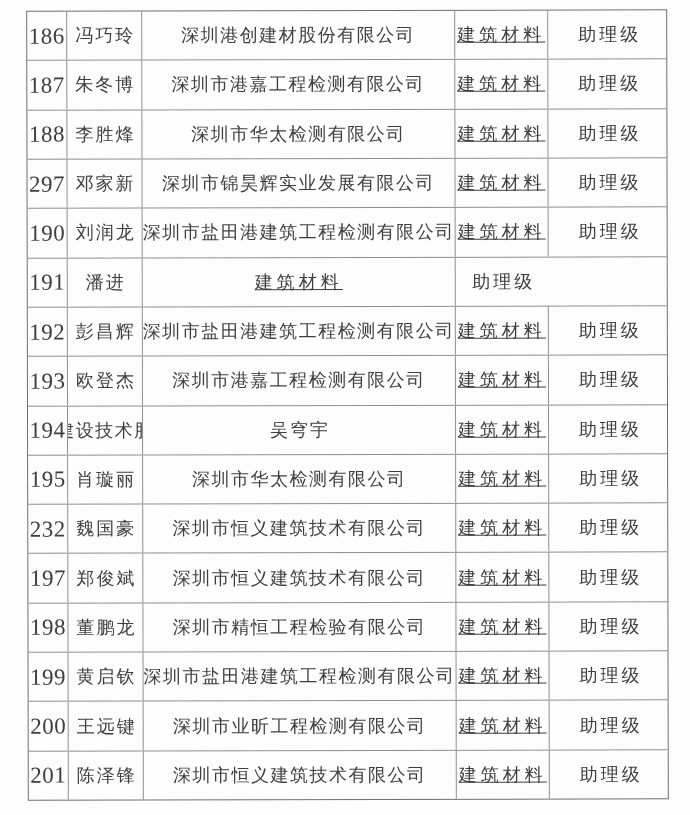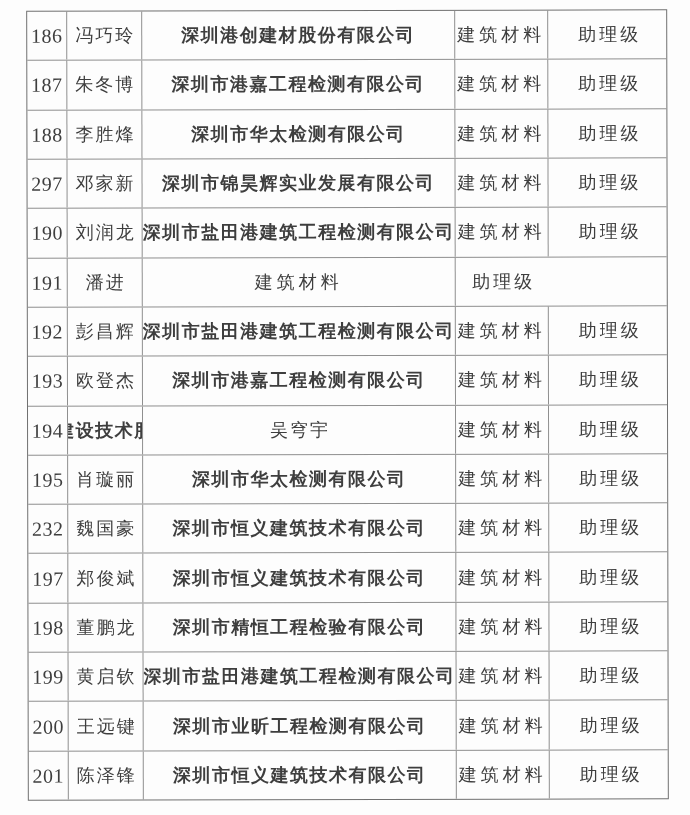--- a/index.html
+++ b/index.html
@@ -40,24 +40,24 @@
     align-items:center;
     justify-content:center;
     border-right:1px solid var(--line);
     font-size:18px;
     line-height:1;
     text-align:center;
     overflow:hidden;
     white-space:nowrap;
   }
   .cell:last-child{border-right:none;}
-  .c-no{font-size:20px;letter-spacing:0.5px;text-align:right;}
+  .c-no{font-size:23px;letter-spacing:0.5px;text-align:right;}
   .c-name{letter-spacing:2px;padding-left:2px;}
-  .c-company{letter-spacing:1.5px;padding:0 2px;font-weight:bold;}
-  .c-category{letter-spacing:4px;padding-left:0;}
+  .c-company{letter-spacing:1.5px;padding:0 2px;}
+  .c-category{letter-spacing:4px;padding-left:0;text-decoration:underline;}
   .c-level{letter-spacing:3px;padding-left:3px;font-family:Liberation Serif, serif;}
 </style>
 </head>
 <body>
 
 <div class="scan-table">
 
     <div class="row">
       <div class="cell c-no">186</div>
       <div class="cell c-name">冯巧玲</div>

